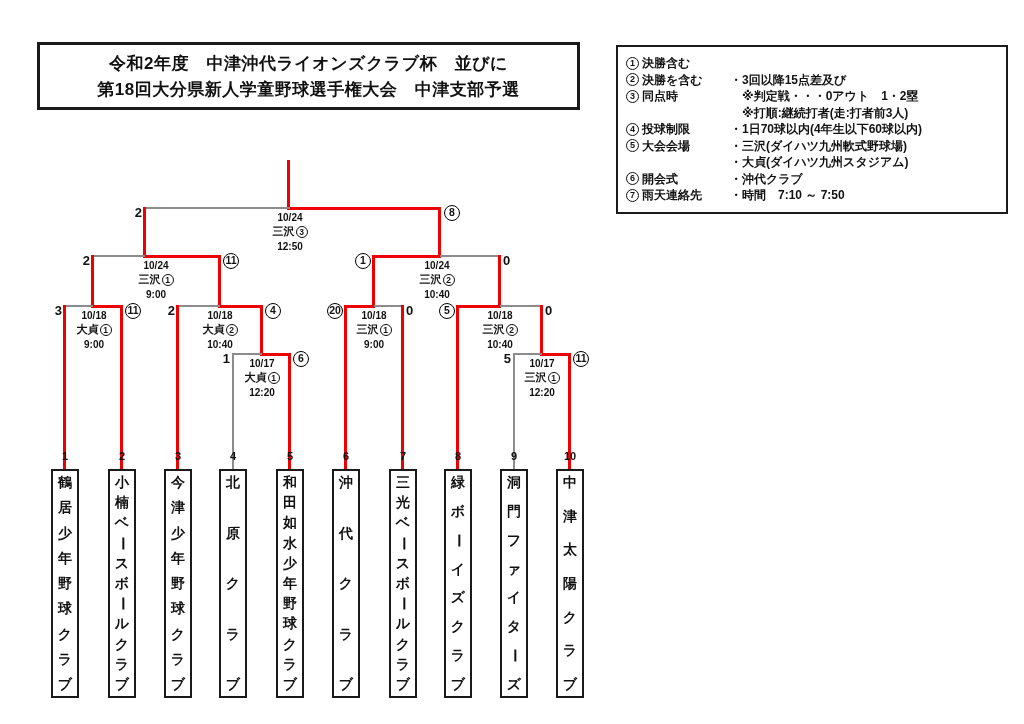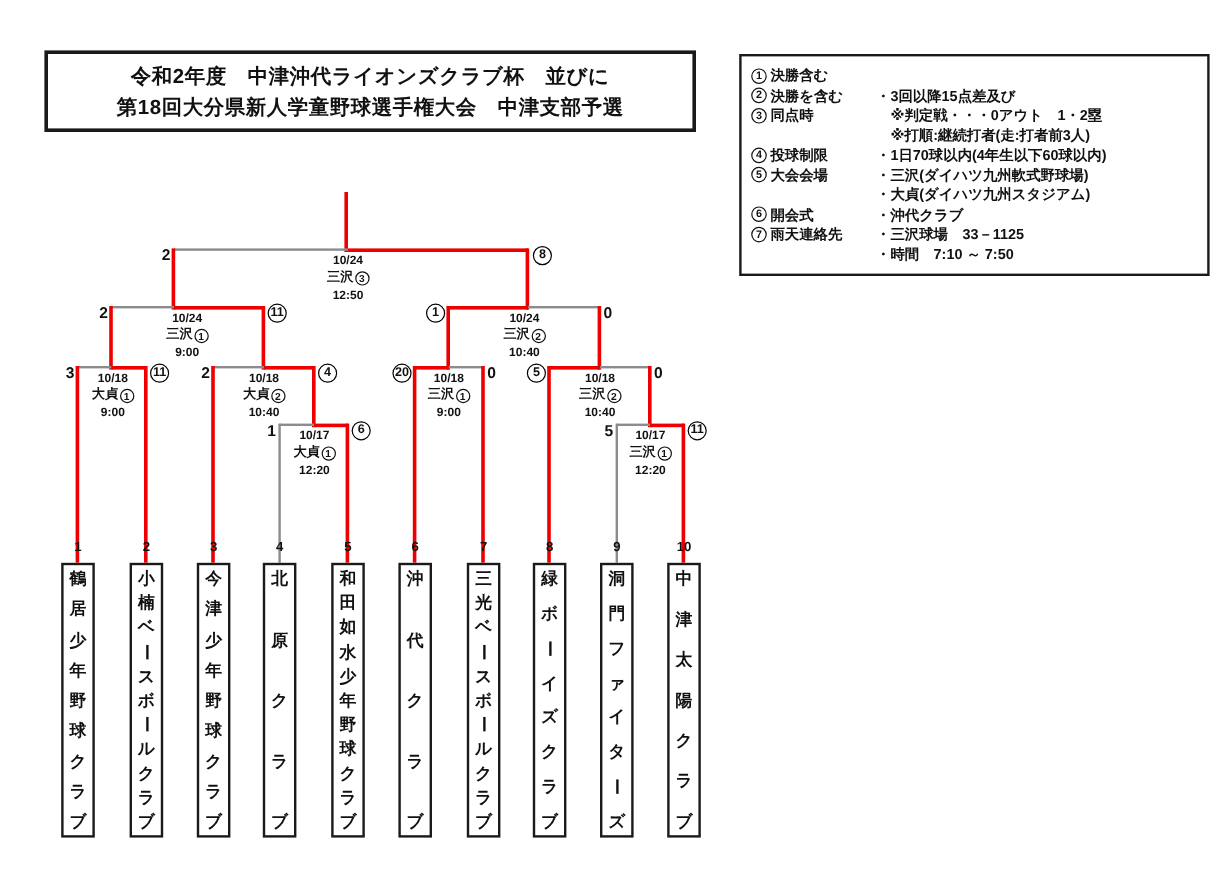--- a/index.html
+++ b/index.html
@@ -132,21 +132,20 @@
       <div class="r-lines">
         <div class="r-line">・沖代クラブ</div>
       </div>
     </div>
     <div class="r-item">
       <div class="r-head">
           <span class="rc">7</span>
           <span>雨天連絡先</span>
         </div>
       <div class="r-lines">
-        <div class="r-line">・三沢球場　33－1125</div>
         <div class="r-line">・時間　7:10 ～ 7:50</div>
       </div>
     </div>
   </div>
 
   <div class="vr" style="left:287px;top:160px;height:50px"></div>
 
   <div class="hg" style="left:145px;top:207px;width:145px"></div>
   <div class="hr" style="left:290px;top:207px;width:150px"></div>
   <div class="vr" style="left:143px;top:207px;height:51px"></div>

